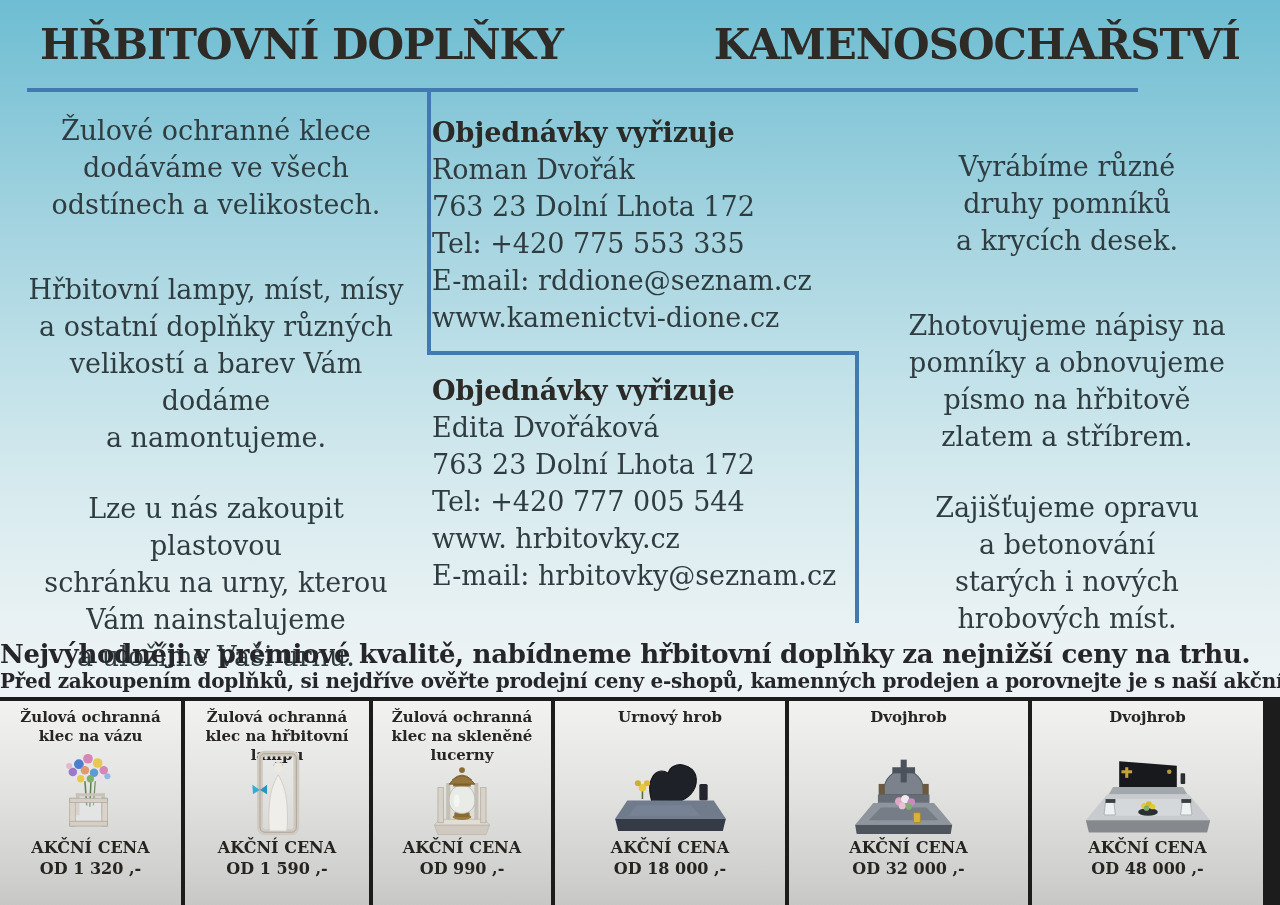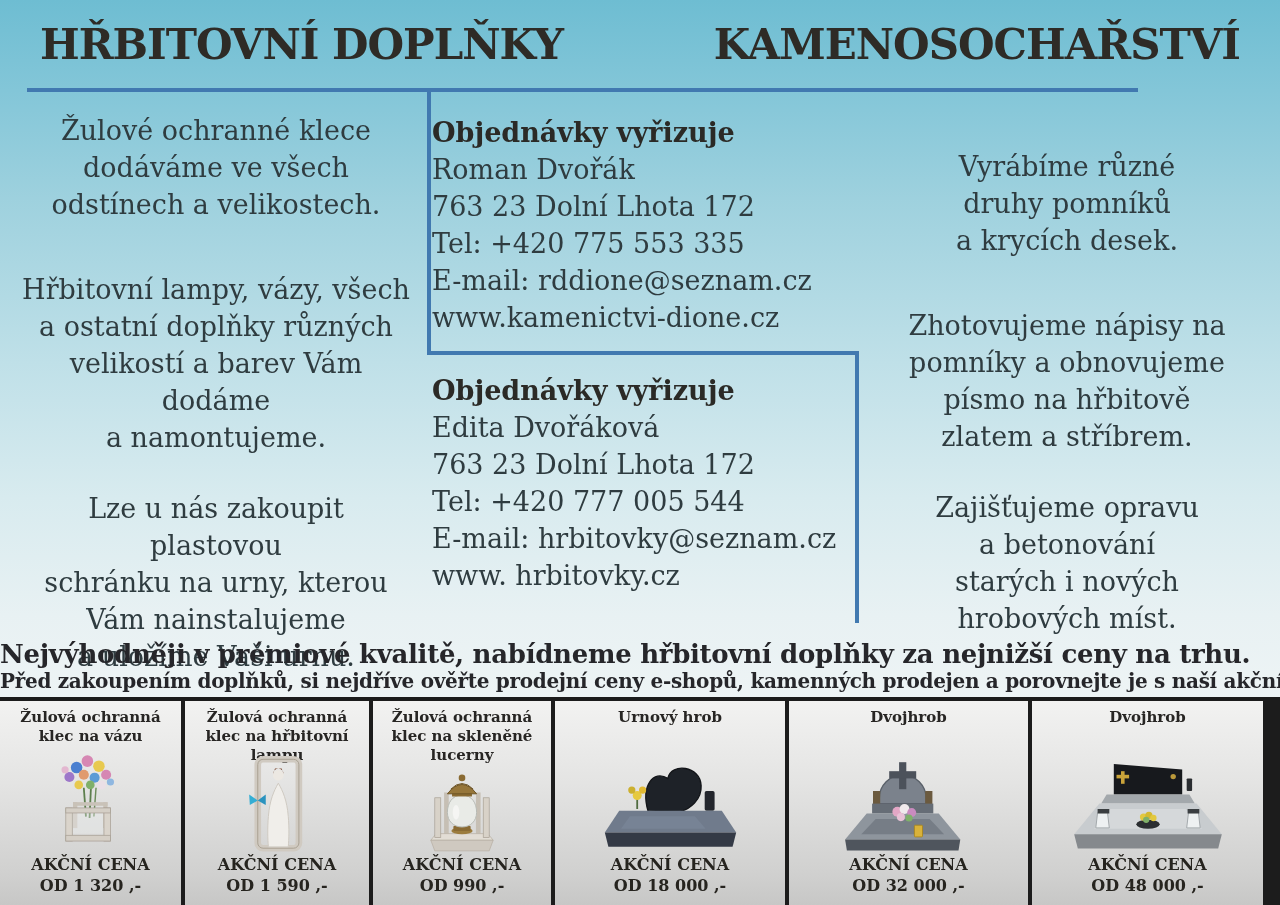--- a/index.html
+++ b/index.html
@@ -21,42 +21,42 @@
   .promo2{position:absolute;top:669px;left:0;width:1280px;text-align:center;font-weight:bold;font-size:20px;color:#26262a;white-space:nowrap;letter-spacing:-0.3px;}
   .cards{
     position:absolute;left:0;top:697px;width:1280px;height:208px;
     background:#1c1c1c;display:flex;gap:4px;padding-top:4px;box-sizing:border-box;
   }
   .card{
     height:204px;display:flex;flex-direction:column;align-items:center;justify-content:flex-start;
     background:linear-gradient(180deg,#f2f2f1 0%,#e4e4e3 40%,#d0d0cf 85%,#c7c7c6 100%);
   }
   .card-title{margin-top:7px;font-weight:bold;font-size:15px;line-height:19px;text-align:center;color:#272523;white-space:pre-line;min-height:38px;}
-  .card-price{margin-bottom:9px;text-align:center;font-weight:bold;font-size:16px;line-height:21px;color:#26241f;}
+  .card-price{margin-bottom:26px;text-align:center;font-weight:bold;font-size:16px;line-height:21px;color:#26241f;}
   .card svg{display:block;}
   .w1{width:181px;} .w2{width:184px;} .w3{width:178px;} .w4{width:230px;} .w5{width:239px;} .w6{width:231px;}
 </style>
 </head>
 <body>
 
 <div class="flyer">
 
   <div class="hdr hdr-left">HŘBITOVNÍ DOPLŇKY</div>
   <div class="hdr hdr-right">KAMENOSOCHAŘSTVÍ</div>
 
   <div class="line" style="left:27px;top:88px;width:1111px;height:4px;"></div>
   <div class="line" style="left:427px;top:88px;width:4px;height:267px;"></div>
   <div class="line" style="left:427px;top:351px;width:432px;height:4px;"></div>
   <div class="line" style="left:855px;top:351px;width:4px;height:272px;"></div>
 
   <div class="col" style="left:20px;top:112px;width:392px;">
     <p>Žulové ochranné klece
 dodáváme ve všech
 odstínech a velikostech.</p>
-    <p class="tight">Hřbitovní lampy, vázy, všech
+    <p class="tight">Hřbitovní lampy, míst, mísy
 a ostatní doplňky různých
 velikostí a barev Vám dodáme
 a namontujeme.</p>
     <p>Lze u nás zakoupit plastovou
 schránku na urny, kterou
 Vám nainstalujeme
 a uložíme Vaši urnu.</p>
   </div>
 
   <div class="contact" style="top:114px;">
@@ -66,22 +66,22 @@
     <div>Tel: +420 775 553 335</div>
     <div>E-mail: rddione@seznam.cz</div>
     <div>www.kamenictvi-dione.cz</div>
   </div>
 
   <div class="contact" style="top:372px;">
     <div class="ct-title">Objednávky vyřizuje</div>
     <div>Edita Dvořáková</div>
     <div>763 23 Dolní Lhota 172</div>
     <div>Tel: +420 777 005 544</div>
+    <div>www. hrbitovky.cz</div>
     <div>E-mail: hrbitovky@seznam.cz</div>
-    <div>www. hrbitovky.cz</div>
   </div>
 
   <div class="col" style="left:872px;top:128px;width:390px;margin-top:20px;">
     <p>Vyrábíme různé
 druhy pomníků
 a krycích desek.</p>
     <p class="tight">Zhotovujeme nápisy na
 pomníky a obnovujeme
 písmo na hřbitově
 zlatem a stříbrem.</p>

